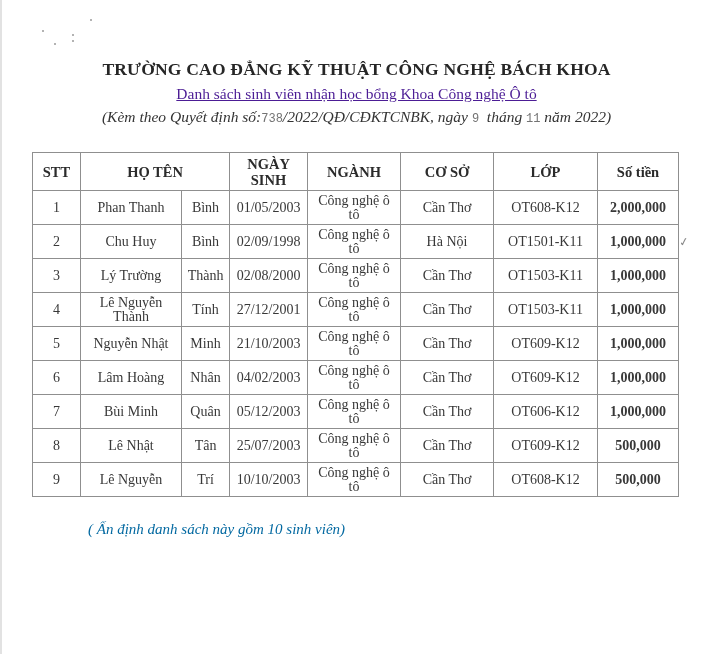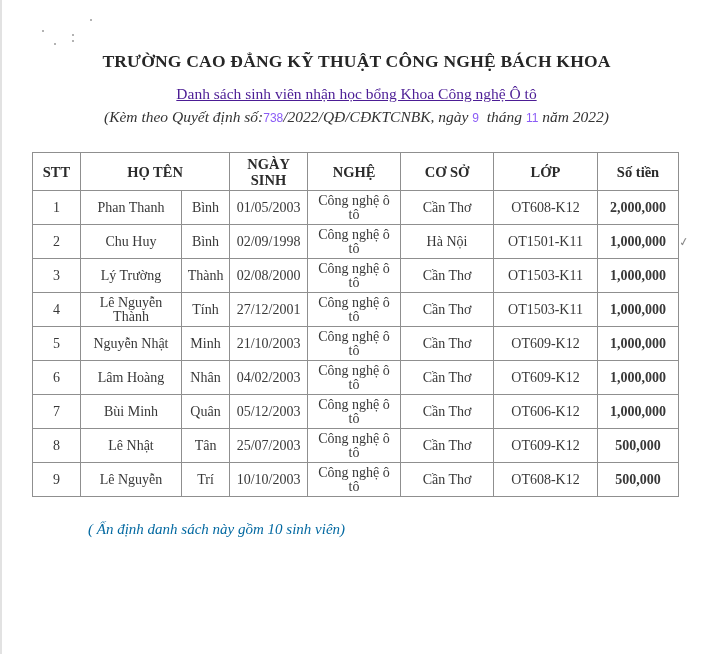--- a/index.html
+++ b/index.html
@@ -12,35 +12,35 @@
     color: #2a2a2a;
   }
   .scan-edge {
     position: absolute; left: 0; top: 0; width: 2px; height: 654px;
     background: #e2e2e2;
   }
   .specks { position: absolute; left: 36px; top: 16px; width: 60px; height: 30px; }
   .speck { position: absolute; width: 2px; height: 2px; background: #9a9a9a; border-radius: 1px; }
 
   .school-title {
-    position: absolute; left: 0; width: 713px; top: 51px;
+    position: absolute; left: 0; width: 713px; top: 59px;
     text-align: center; font-weight: bold; font-size: 17.5px;
     color: #262626; letter-spacing: 0.2px;
   }
   .subtitle {
     position: absolute; left: 0; width: 713px; top: 85px;
     text-align: center; font-size: 15.5px; color: #4c1d95; text-decoration: underline;
   }
   .decision {
     position: absolute; left: 0; width: 713px; top: 108px;
     text-align: center; font-size: 15.5px; font-style: italic; color: #333;
   }
   .hand {
-    color: #8b5cf6; font-style: normal;
-    font-family: Liberation Sans, sans-serif; font-size: 12px;
+    color: #737373; font-style: normal;
+    font-family: Liberation Mono, monospace; font-size: 12px;
   }
 
   table.roster {
     position: absolute; left: 32px; top: 152px;
     border-collapse: collapse;
     table-layout: fixed;
     width: 646px;
   }
   table.roster td, table.roster th {
     border: 1px solid #8f8f8f;
@@ -104,21 +104,21 @@
     <col style="width:93px">
     <col style="width:93px">
     <col style="width:104px">
     <col style="width:81px">
   </colgroup>
   <thead>
     <tr>
       <th>STT</th>
       <th colspan="2">HỌ TÊN</th>
       <th><span style="display:inline-block;width:50px">NGÀY SINH</span></th>
-      <th>NGHỆ</th>
+      <th>NGÀNH</th>
       <th>CƠ SỞ</th>
       <th>LỚP</th>
       <th class="amount-h">Số tiền</th>
     </tr>
   </thead>
   <tbody id="rows">
       <tr>
         <td>1</td>
         <td>Phan Thanh</td>
         <td>Bình</td>

